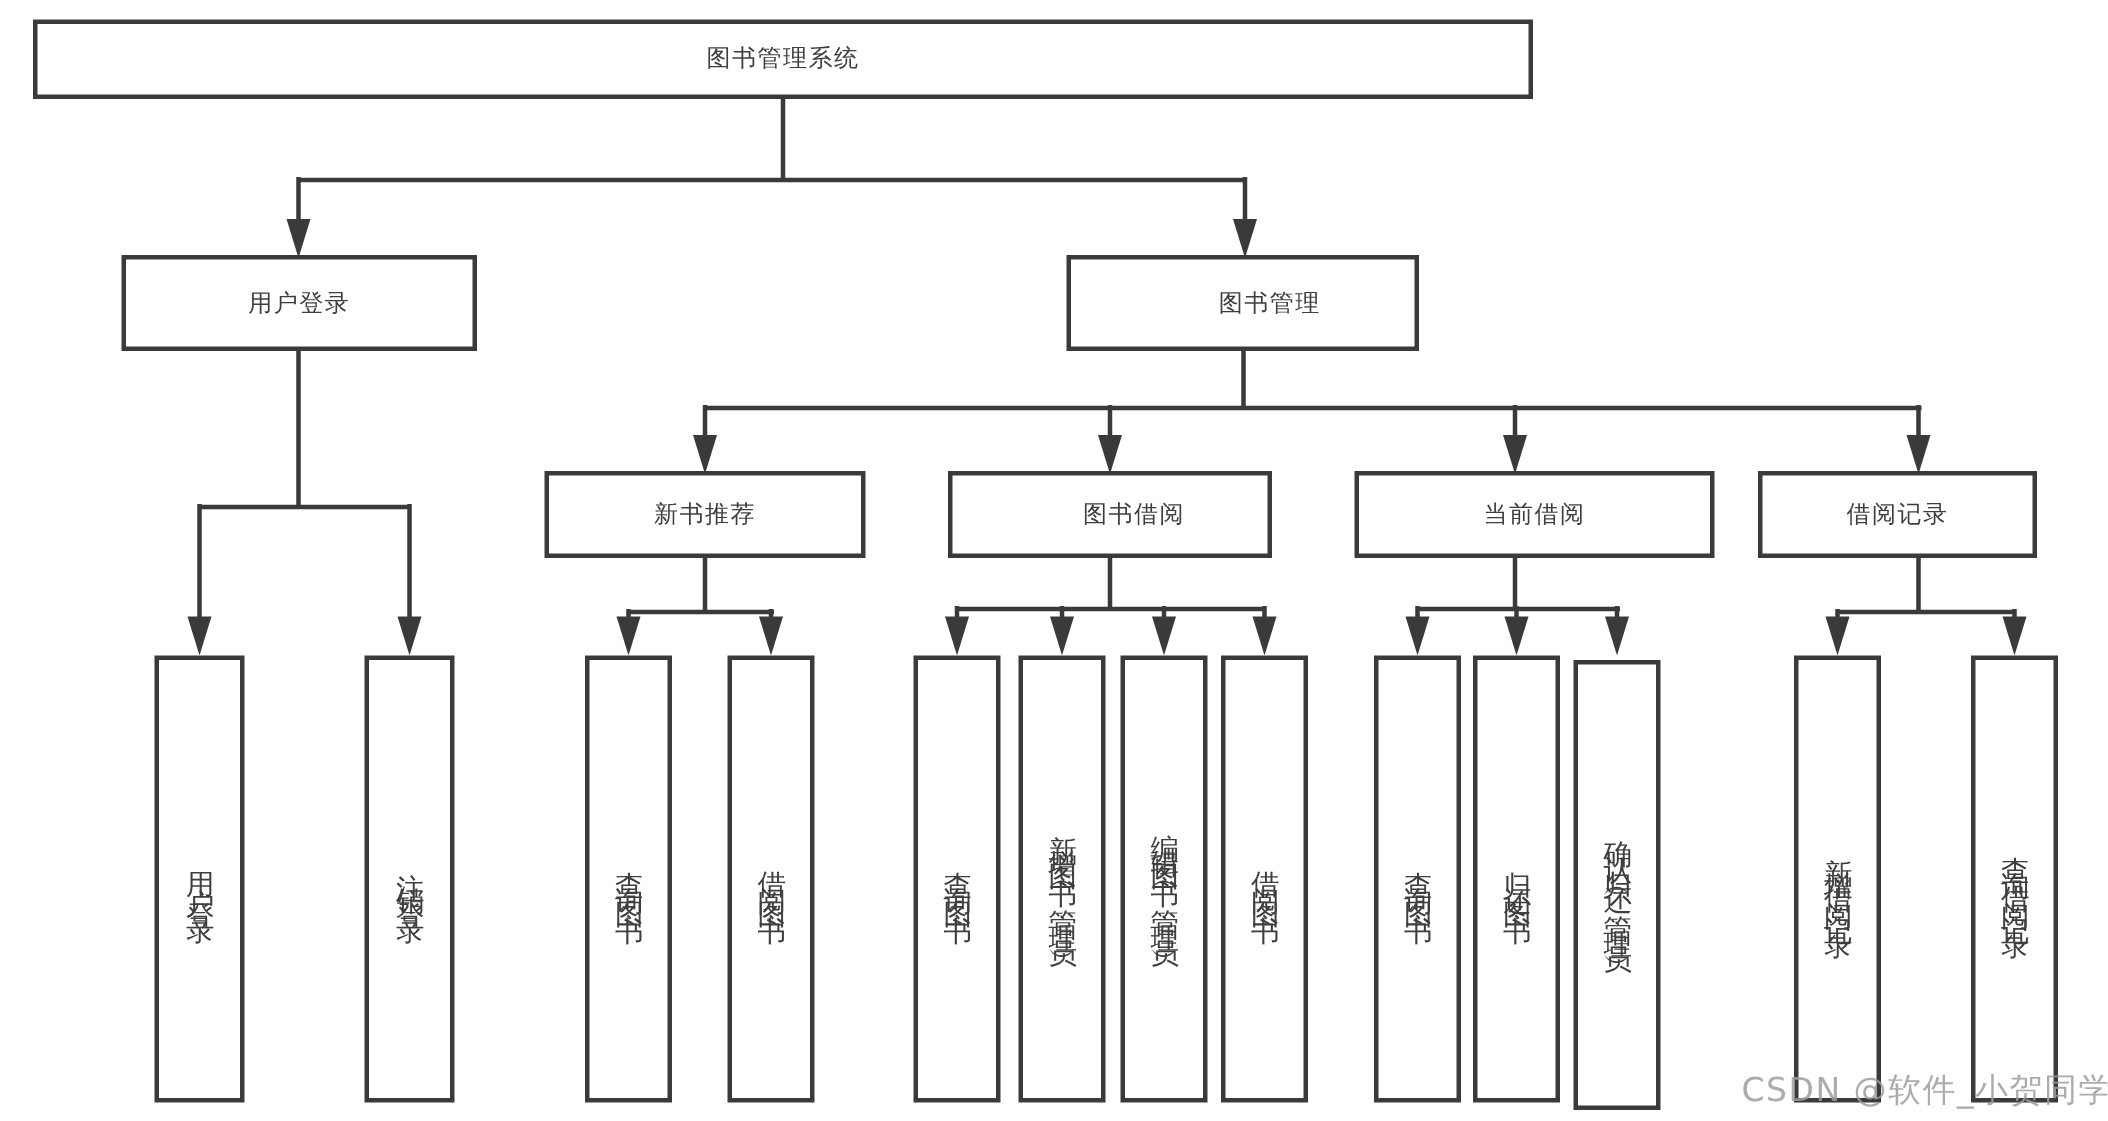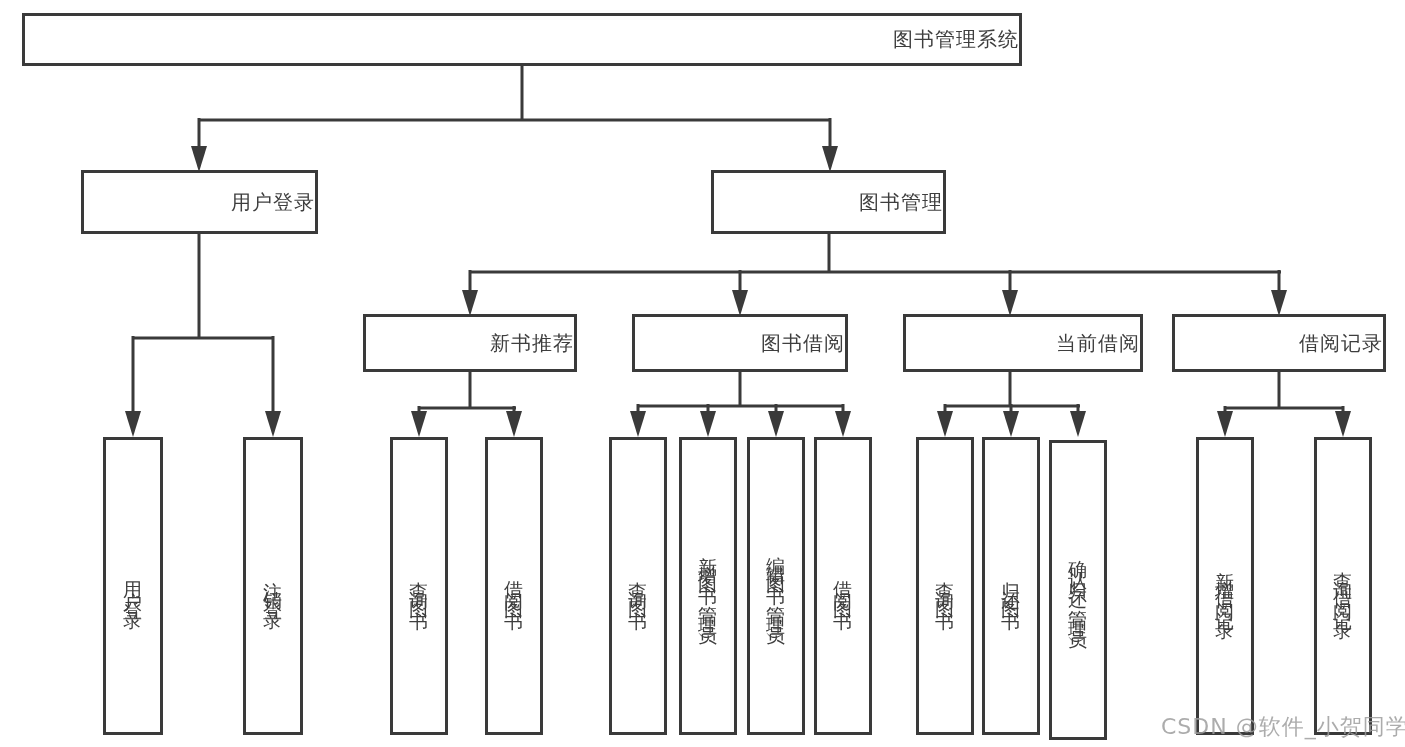--- a/index.html
+++ b/index.html
@@ -19,21 +19,21 @@
   }
   .box {
     position: absolute;
     box-sizing: border-box;
     border: 3px solid #3a3a3a;
     background: #ffffff;
     display: flex;
     align-items: center;
     justify-content: center;
   }
-  .hnode { font-size: 20px; letter-spacing: 1px; white-space: nowrap; justify-content: flex-end; }
+  .hnode { font-size: 16px; letter-spacing: 1px; white-space: nowrap; }
   .vtext {
     writing-mode: vertical-rl;
     text-orientation: mixed;
     font-size: 19px;
     line-height: 1;
     letter-spacing: 10px;
     white-space: nowrap;
   }
   .watermark {
     position: absolute;
@@ -98,21 +98,21 @@
 
   <div class="box hnode" style="left:363px; top:314px; width:214px; height:58px;">
     <span>新书推荐</span>
   </div>
   <div class="box hnode" style="left:632px; top:314px; width:216px; height:58px;padding-left:32px;">
     <span>图书借阅</span>
   </div>
   <div class="box hnode" style="left:903px; top:314px; width:240px; height:58px;">
     <span>当前借阅</span>
   </div>
-  <div class="box hnode" style="left:1172px; top:314px; width:214px; height:58px;">
+  <div class="box hnode" style="left:1172px; top:314px; width:186px; height:58px;">
     <span>借阅记录</span>
   </div>
 
   <div class="box" style="left:103px; top:437px; width:60px; height:298px;">
     <span class="vtext">用户登录</span>
   </div>
   <div class="box" style="left:243px; top:437px; width:60px; height:298px;">
     <span class="vtext">注销登录</span>
   </div>
 

